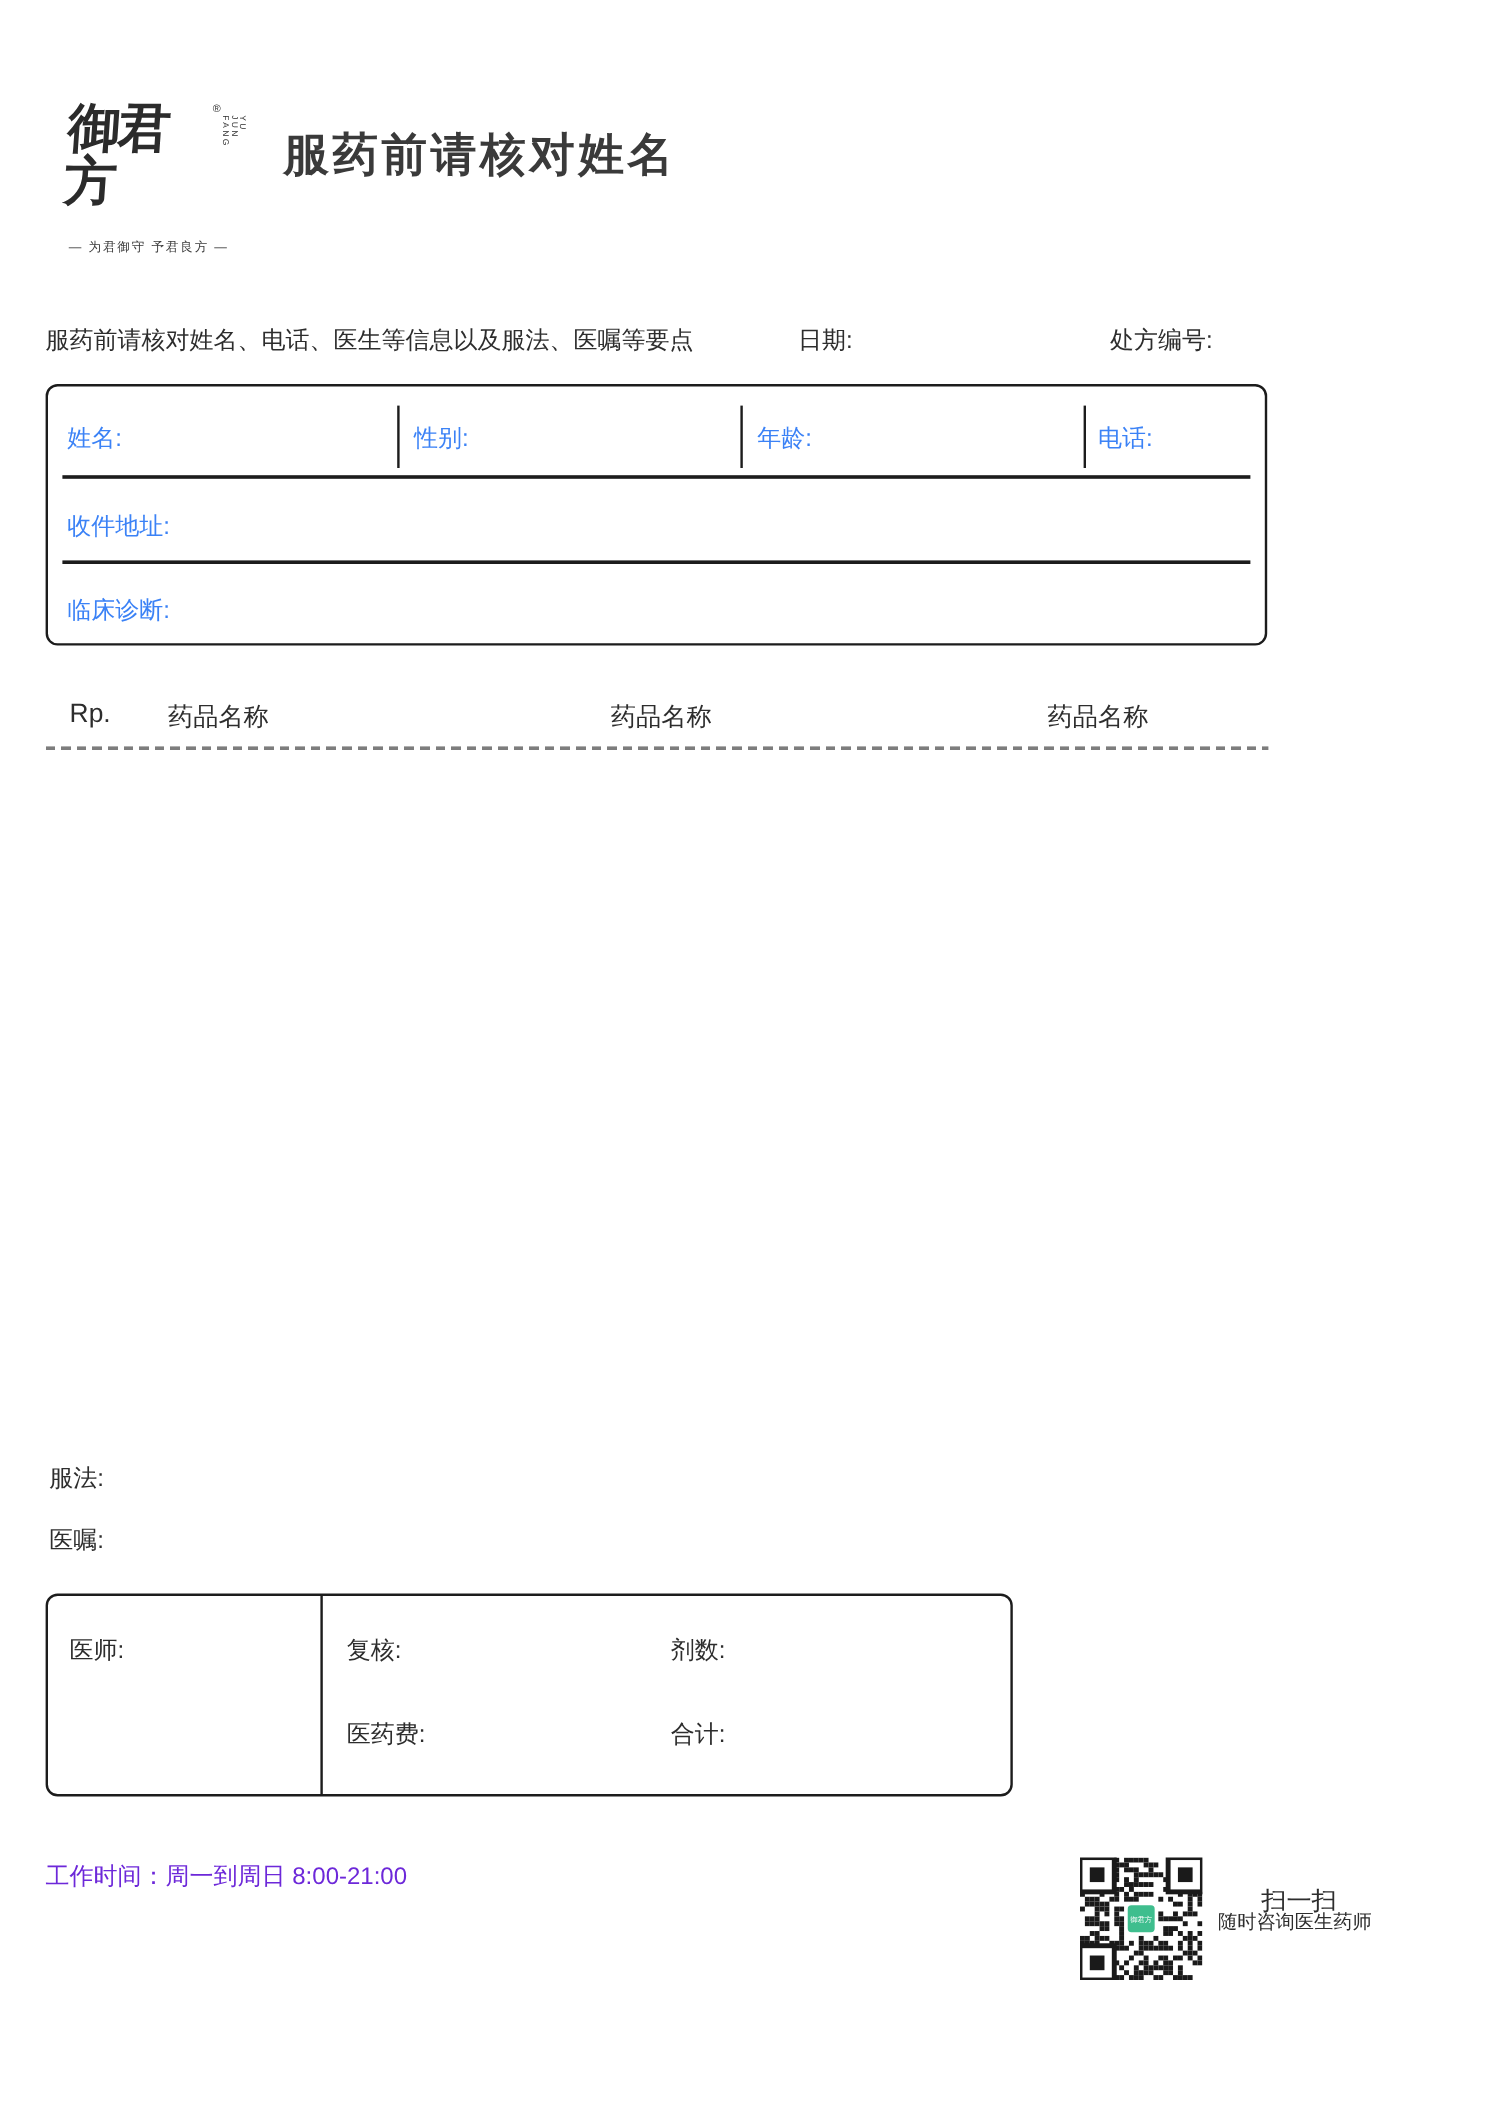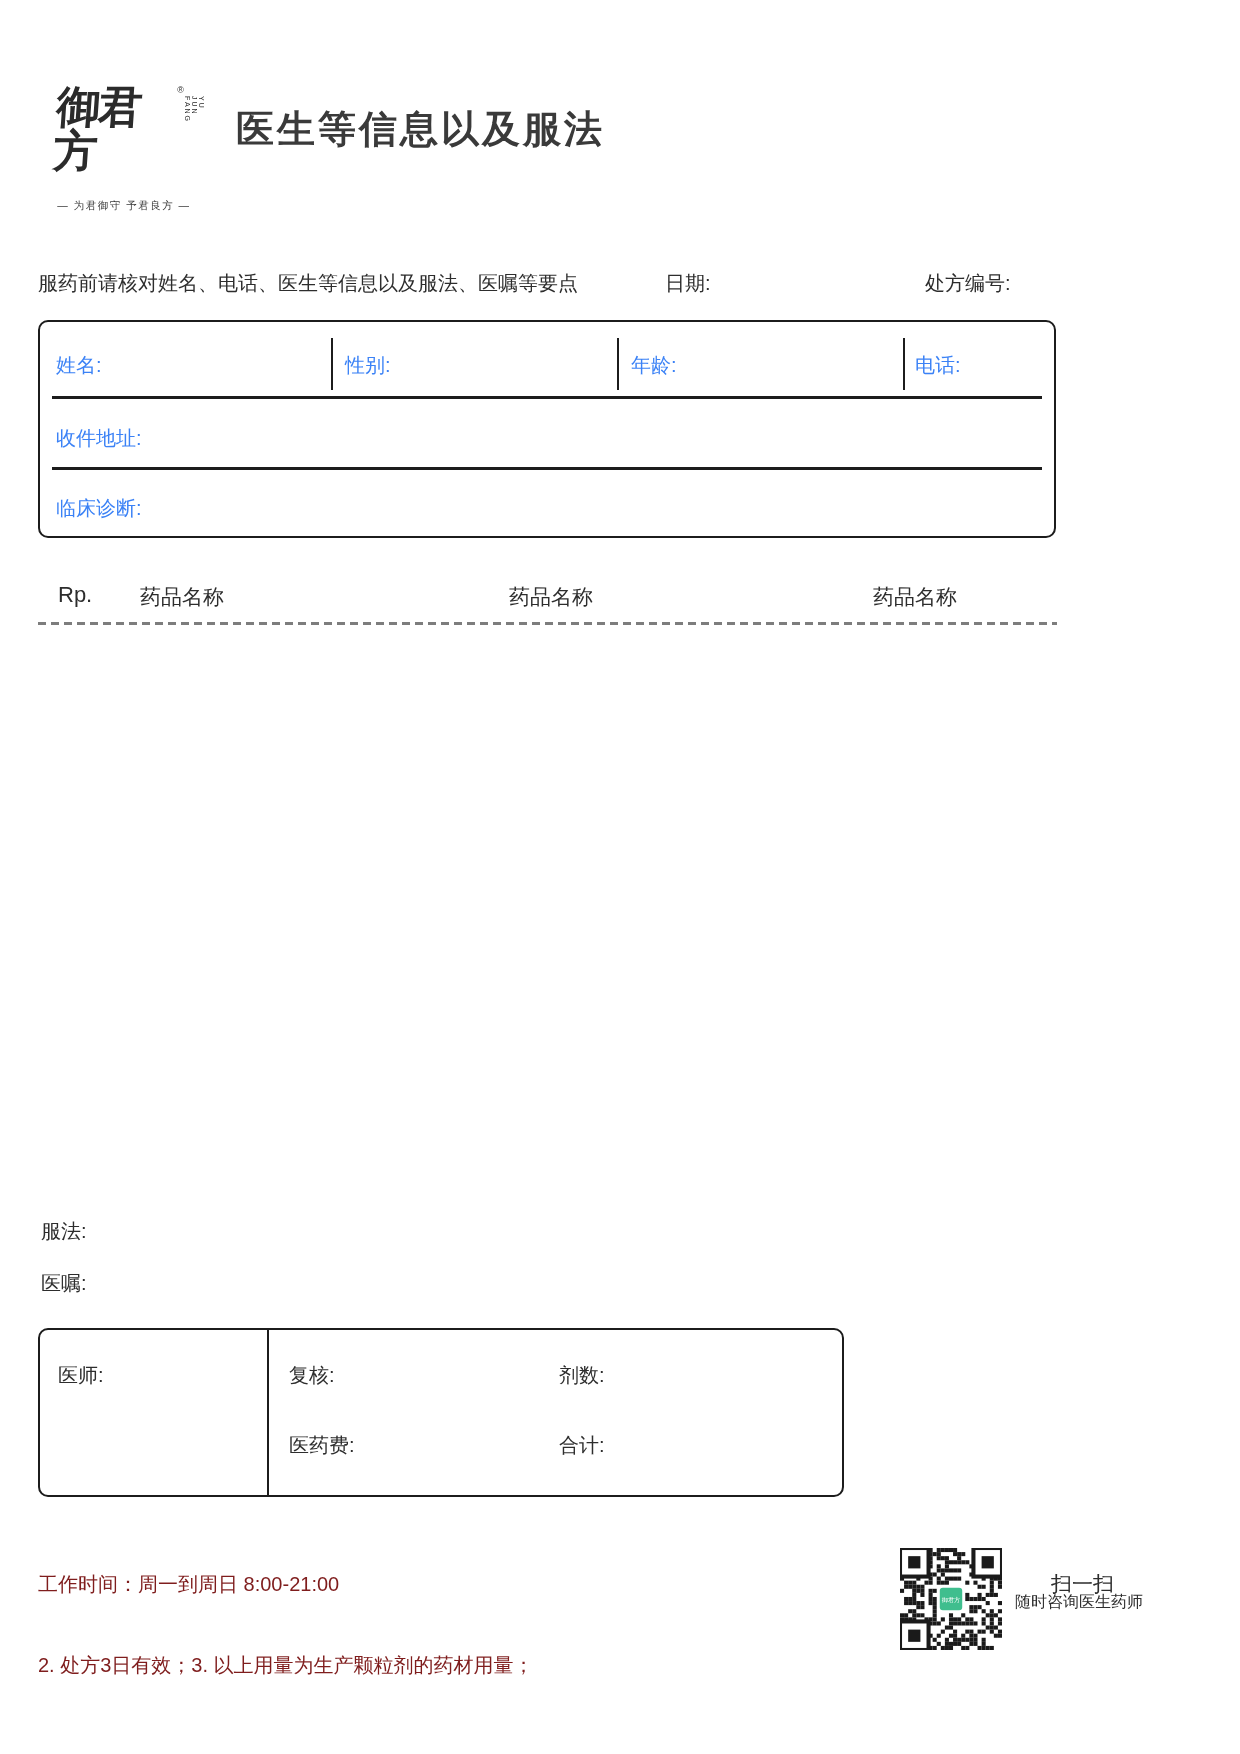--- a/index.html
+++ b/index.html
@@ -76,21 +76,21 @@
     border:2px solid #1c1c1c;border-radius:10px;box-sizing:border-box;
   }
   .so-vdiv{position:absolute;left:227px;top:0;bottom:0;width:2px;background:#1c1c1c;}
   .so-label{position:absolute;font-size:20px;color:#2d2d2d;}
   .so-doctor{left:18px;top:32px;}
   .so-review{left:249px;top:32px;}
   .so-doses{left:519px;top:32px;}
   .so-fee{left:249px;top:102px;}
   .so-total{left:519px;top:102px;}
   
-  .footer-note{position:absolute;left:38px;font-size:20px;line-height:24px;color:#7f1d1d;margin-top:20px;}
+  .footer-note{position:absolute;left:38px;font-size:20px;line-height:24px;color:#6d28d9;}
   .fn-hours{top:1552px;}
   .fn-note1{top:1592px;}
   .fn-note2{top:1633px;}
   .qr-block{position:absolute;left:900px;top:1548px;}
   .qr-svg{display:block;}
   .qr-texts{position:absolute;left:115px;top:0;}
   .qr-scan-title{position:absolute;left:0;top:22px;font-size:21px;white-space:nowrap;margin-left:36px;}
   .qr-scan-sub{position:absolute;left:0;top:44px;font-size:16px;white-space:nowrap;}
 </style>
 </head>
@@ -99,21 +99,21 @@
 <div class="page">
 
   <div class="logo-block">
     <div class="logo-row">
       <span class="logo-text">御君方</span>
       <span class="logo-reg">®</span>
       <span class="logo-vert">YU JUN FANG</span>
     </div>
     <div class="logo-tagline">— 为君御守 予君良方 —</div>
   </div>
-  <div class="hospital-title">医生等信息以及服法</div>
+  <div class="hospital-title">服药前请核对姓名</div>
 
   <div class="notice-row">
     <span class="notice-check">服药前请核对姓名、电话、医生等信息以及服法、医嘱等要点</span>
     <span class="notice-date">日期:</span>
     <span class="notice-rxno">处方编号:</span>
   </div>
 
   <div class="patient-box">
     <span class="pb-label pb-name">姓名:</span>
     <span class="pb-label pb-gender">性别:</span>
@@ -142,21 +142,20 @@
   <div class="signoff-box">
     <div class="so-vdiv"></div>
     <span class="so-label so-doctor">医师:</span>
     <span class="so-label so-review">复核:</span>
     <span class="so-label so-doses">剂数:</span>
     <span class="so-label so-fee">医药费:</span>
     <span class="so-label so-total">合计:</span>
   </div>
 
   <div class="footer-note fn-hours">工作时间：周一到周日 8:00-21:00</div>
-  <div class="footer-note fn-note2">2. 处方3日有效；3. 以上用量为生产颗粒剂的药材用量；</div>
 
   <div class="qr-block">
     <svg class="qr-svg" width="102" height="102" viewBox="0 0 100 100">
       <g id="qr-modules">
           <rect x="28" y="0" width="4" height="4" fill="#1a1a1a"></rect>
           <rect x="36" y="0" width="4" height="4" fill="#1a1a1a"></rect>
           <rect x="40" y="0" width="4" height="4" fill="#1a1a1a"></rect>
           <rect x="44" y="0" width="4" height="4" fill="#1a1a1a"></rect>
           <rect x="48" y="0" width="4" height="4" fill="#1a1a1a"></rect>
           <rect x="52" y="0" width="4" height="4" fill="#1a1a1a"></rect>

